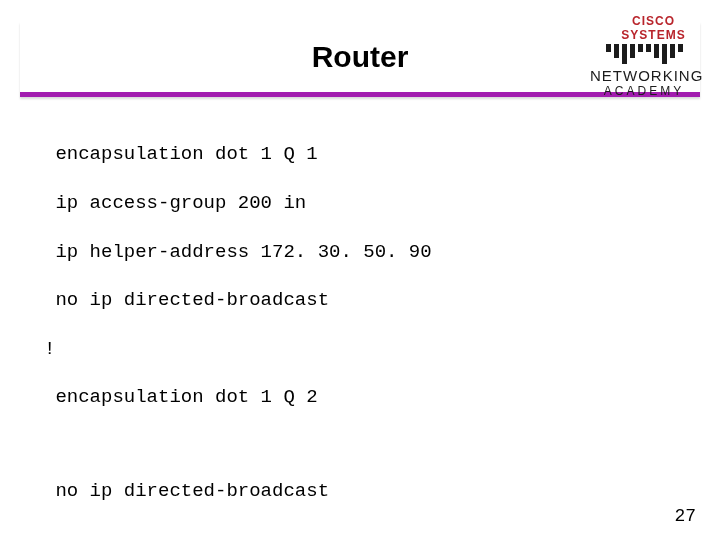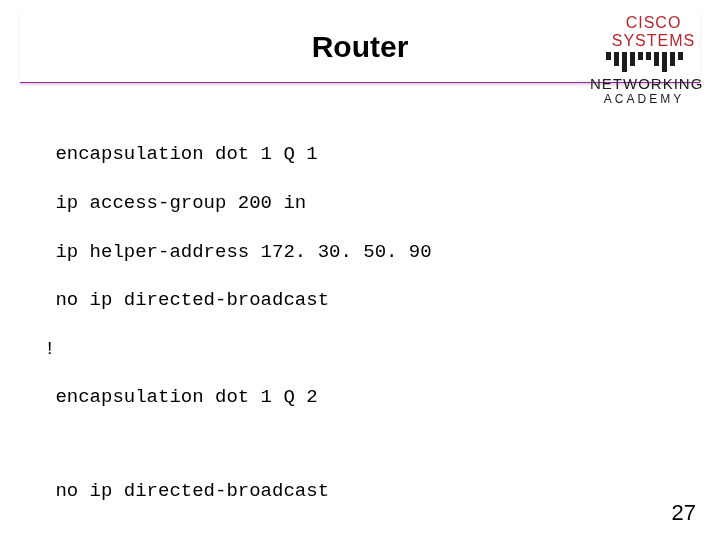--- a/index.html
+++ b/index.html
@@ -13,47 +13,47 @@
     overflow: hidden;
   }
   .slide {
     position: relative;
     width: 720px;
     height: 540px;
     box-sizing: border-box;
   }
   .title-area {
     position: absolute;
-    top: 12px;
+    top: 22px;
     left: 20px;
     right: 20px;
     height: 70px;
-    border-bottom: 1px solid #a21caf;
+    border-bottom: 5px solid #a21caf;
     box-shadow: 0 2px 2px rgba(0,0,0,0.15);
   }
   .title-text {
     position: absolute;
     left: 0;
     right: 0;
     top: 18px;
     text-align: center;
     font-size: 30px;
     font-weight: bold;
     color: #000;
   }
   .logo {
     position: absolute;
     top: 14px;
     right: 22px;
     width: 108px;
     text-align: center;
   }
   .logo-cisco {
-    font-size: 16px;
-    font-weight: normal;
+    font-size: 12px;
+    font-weight: bold;
     letter-spacing: 1px;
     color: #b9252c;
     font-family: Arial, sans-serif;
     margin-left: 19px;
   }
   .logo-bars {
     display: flex;
     justify-content: center;
     gap: 3px;
     margin: 2px 0 3px 0;
@@ -93,22 +93,22 @@
     top: 480px;
     left: 44px;
     font-family: "Courier New", Courier, monospace;
     font-size: 19px;
     color: #000;
   }
   .page-num {
     position: absolute;
     bottom: 14px;
     right: 24px;
-    font-size: 22px;
-    font-family: Liberation Sans, sans-serif;
+    font-size: 18px;
+    font-family: Liberation Mono, monospace;
     color: #000;
   }
 </style>
 </head>
 <body>
 
 <div class="slide">
 
   <div class="title-area">
     <div class="title-text">Router</div>

